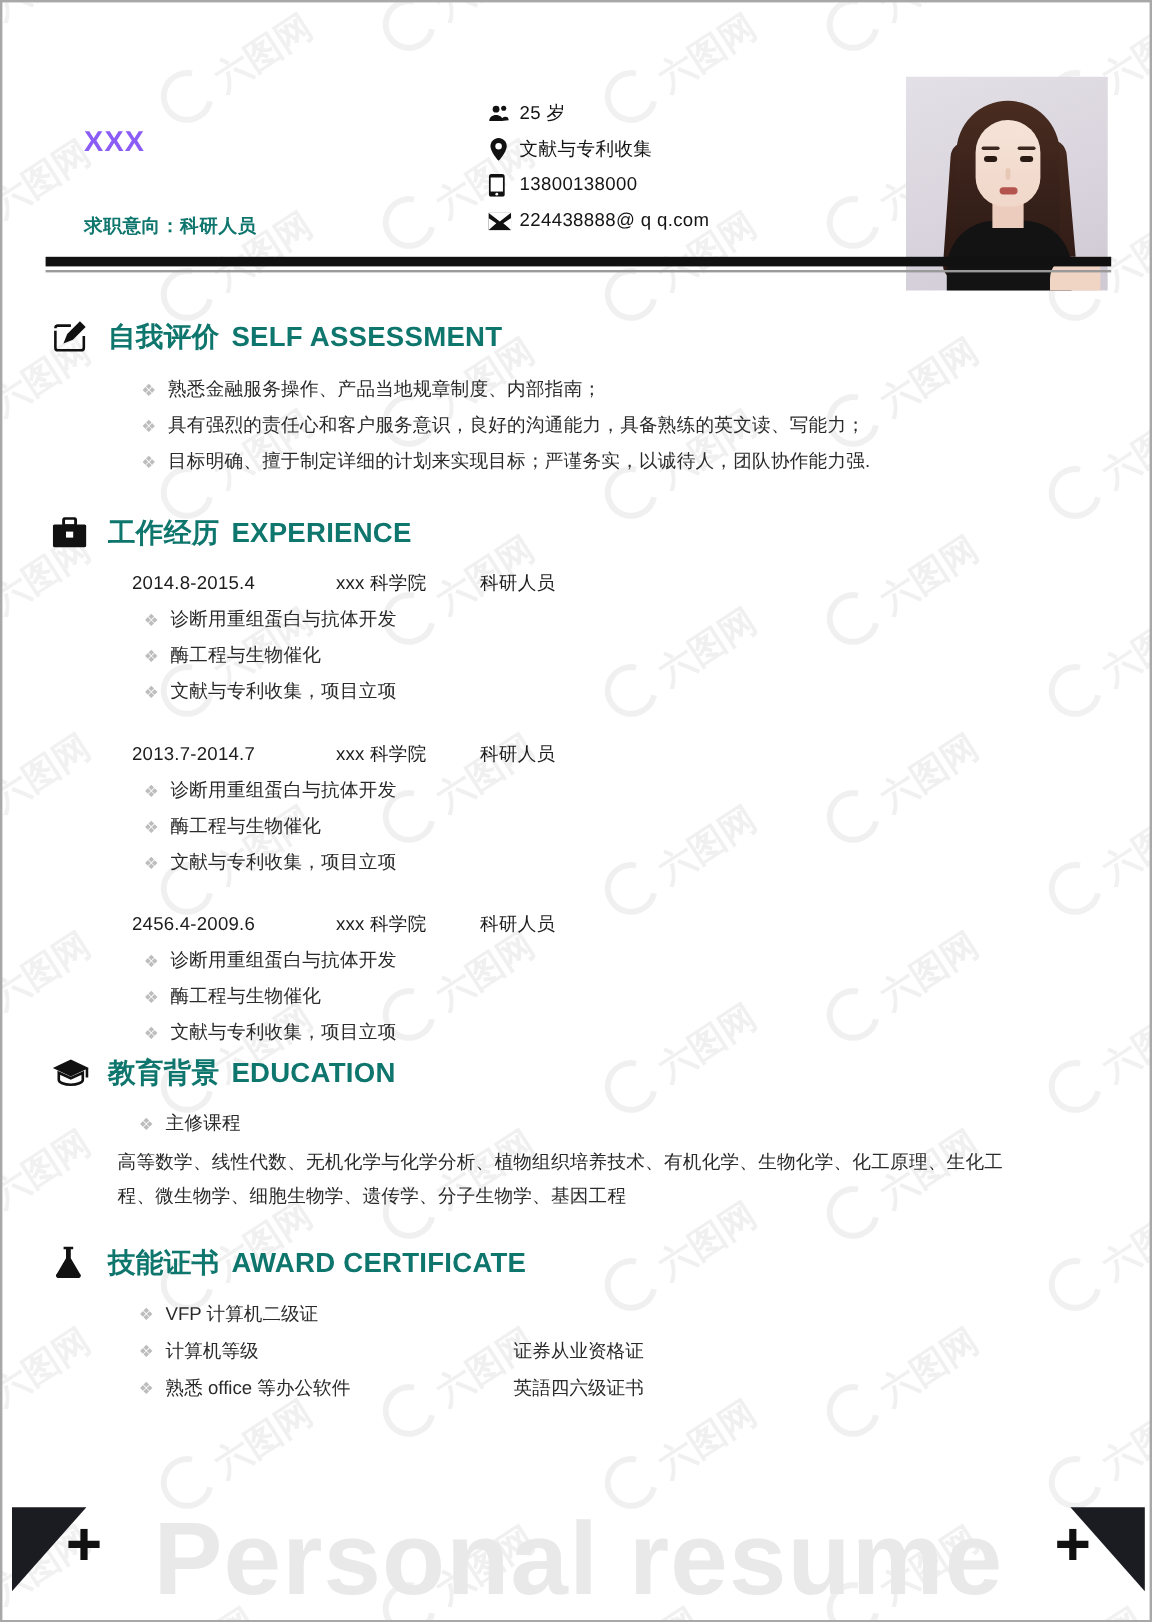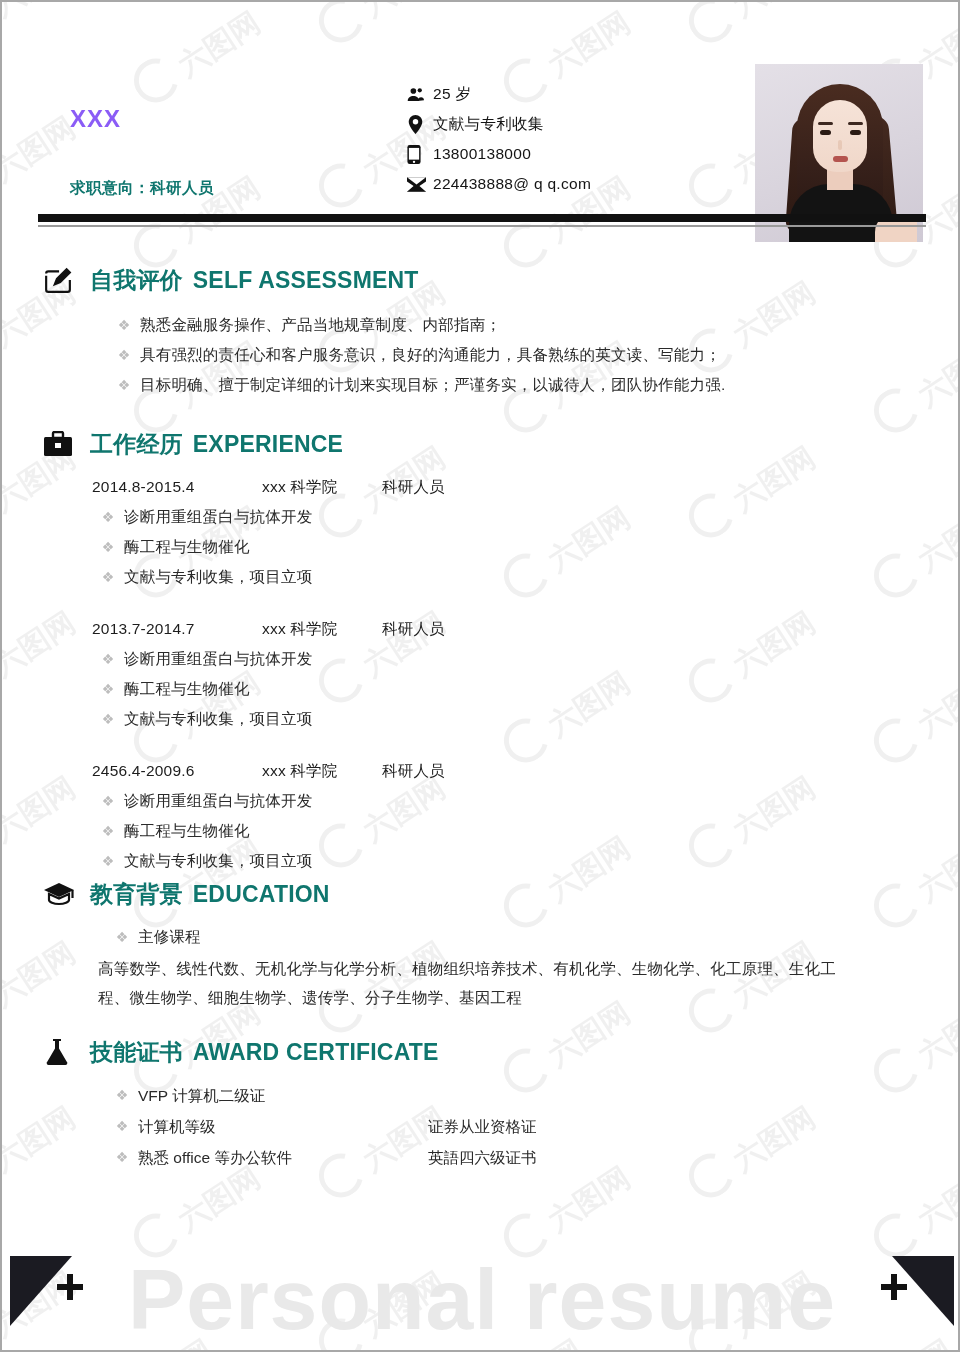--- a/index.html
+++ b/index.html
@@ -245,21 +245,21 @@
         <svg width="28" height="26" viewBox="0 0 28 26" fill="#111">
           <rect x="9" y="1" width="10" height="6" rx="1.5" fill="none" stroke="#111" stroke-width="2.4"></rect>
           <rect x="0" y="6" width="28" height="19" rx="1.5"></rect>
           <rect x="11" y="12" width="6" height="5" fill="#fff"></rect>
         </svg>
       </span>
       <span class="sec-title">
         <span>工作经历</span><span class="en">EXPERIENCE</span>
       </span>
     </div>
-    <div style="margin-top:8px;margin-left:54px;" id="expList">
+    <div style="margin-top:8px;margin-left:72px;" id="expList">
         <div style="margin-bottom: 22px;">
           <div class="job-line">
             <span class="d">2014.8-2015.4</span>
             <span class="o">xxx 科学院</span>
             <span class="r">科研人员</span>
           </div>
           <ul class="bullets" style="margin-left: 0px;">
             <li class="bl">
               <span class="dia">❖</span>
               <span class="txt">诊断用重组蛋白与抗体开发</span>

